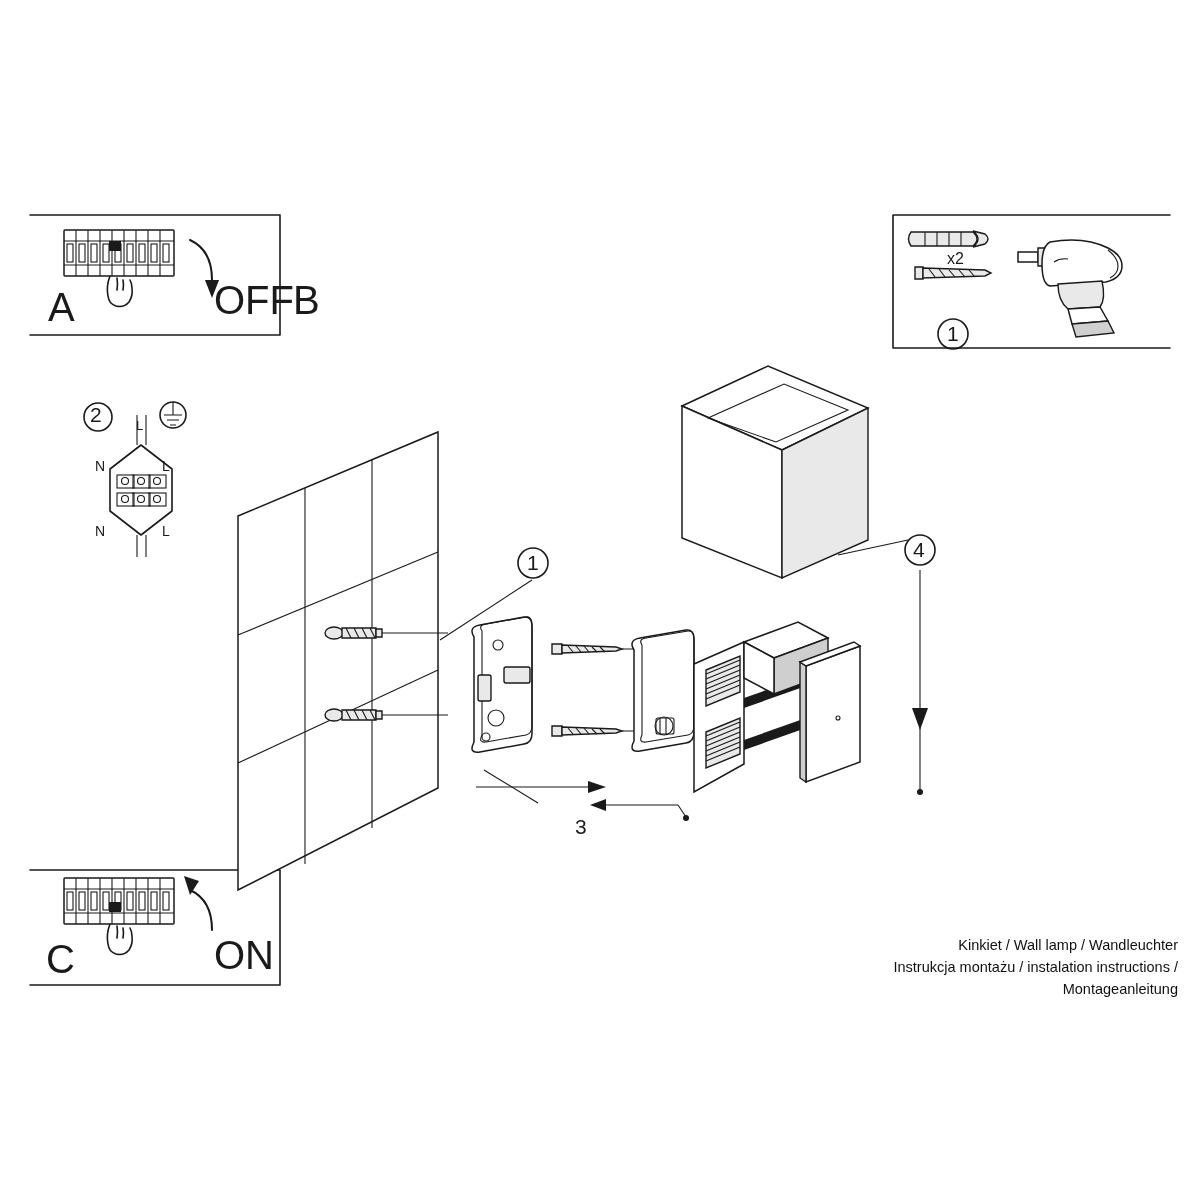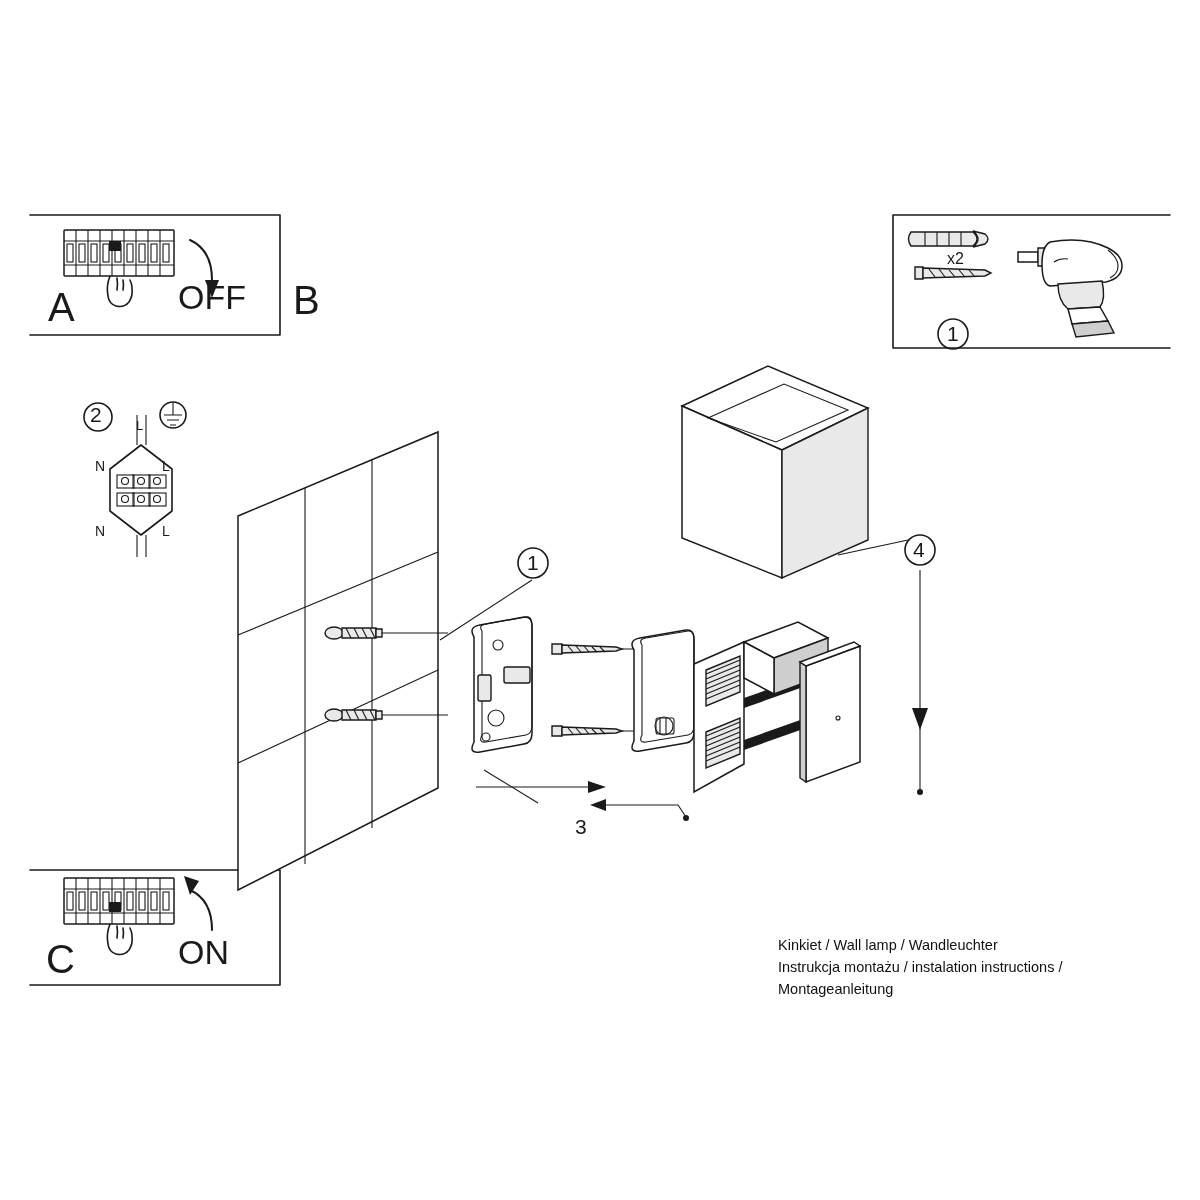--- a/index.html
+++ b/index.html
@@ -1,20 +1,20 @@
 <!DOCTYPE html>
 <html><head>
 <meta charset="utf-8">
 <style>
   html,body{margin:0;padding:0;background:#ffffff;}
   body{width:1200px;height:1200px;font-family:"Liberation Sans",sans-serif;color:#000;}
   #sheet{position:relative;width:1200px;height:1200px;overflow:hidden;}
-  .abs{position:absolute;}
+  .abs{position:absolute;text-align:right;}
   .lbl{font-family:"Liberation Sans",sans-serif;color:#1a1a1a;}
-  .big{font-size:34px;}
+  .big{font-size:40px;margin-left:36px;}
   .huge{font-size:40px;}
   .num{font-size:21px;}
   .footer{font-size:14.5px;line-height:1.5;color:#111;}
   svg{display:block;overflow:visible;}
   .stroke{fill:none;stroke:#1a1a1a;stroke-width:1.6;stroke-linejoin:round;stroke-linecap:round;}
   .thin{fill:none;stroke:#1a1a1a;stroke-width:1.1;}
   .fillw{fill:#ffffff;stroke:#1a1a1a;stroke-width:1.5;}
   .fillg{fill:#e9e9e9;stroke:#1a1a1a;stroke-width:1.4;}
   .filld{fill:#cfcfcf;stroke:#1a1a1a;stroke-width:1.4;}
   .fillk{fill:#1a1a1a;stroke:none;}

